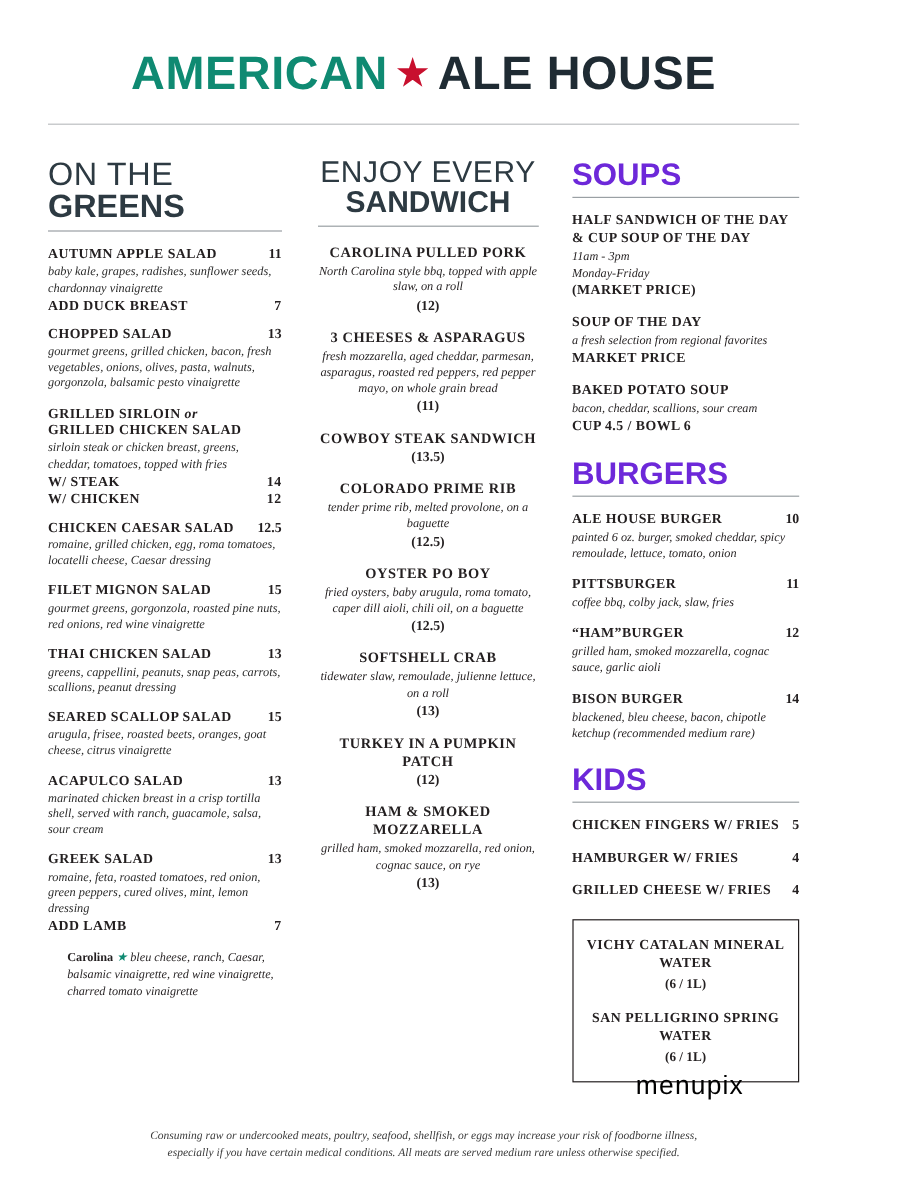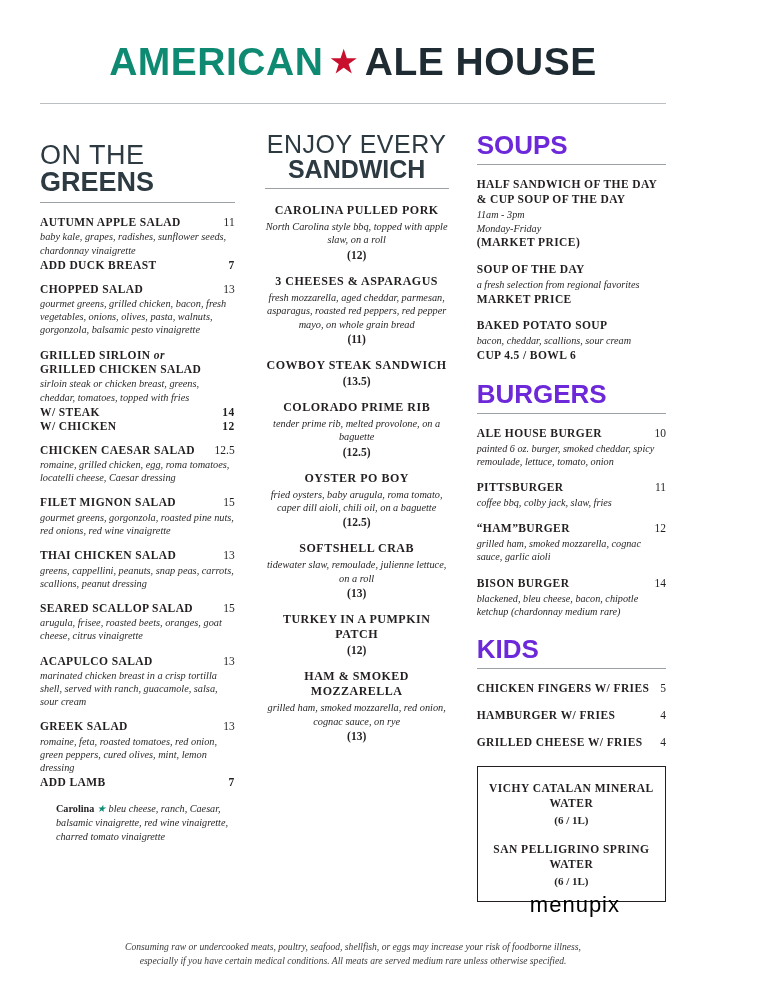--- a/index.html
+++ b/index.html
@@ -56,21 +56,21 @@
   .sec-head {
     font-family: "Liberation Sans", sans-serif;
     font-weight: bold;
     color: #2d3a42;
     line-height: 1.0;
   }
   .sec-head .l1 {
     font-weight: normal;
     letter-spacing: 0.5px;
   }
-  .greens-head { font-size: 27px; margin-bottom: 6px; margin-top: 10px; }
+  .greens-head { font-size: 27px; margin-bottom: 6px; }
   .greens-head .l1 { font-size: 27px; }
   .greens-head .l2 { font-size: 27px; font-weight: bold; }
   .head-rule {
     border: 0;
     border-top: 1px solid #9aa0a4;
     margin: 4px 0 12px 0;
   }
 
   .sandwich-head { text-align: center; font-size: 25px; }
   .sandwich-head .l1 { display: block; font-size: 25px; }
@@ -112,21 +112,21 @@
     color: #231f20;
     line-height: 1.25;
   }
   .item-name .alt {
     font-style: italic;
     font-weight: bold;
     text-transform: lowercase;
   }
   .item-price {
     font-family: "Liberation Serif", serif;
-    font-weight: normal;
+    font-weight: bold;
     font-size: 11.5px;
     padding-left: 8px;
     white-space: nowrap;
   }
   .item-desc {
     font-style: italic;
     font-size: 10.3px;
     line-height: 1.28;
     color: #2b2b2b;
     margin-top: 1px;
@@ -452,21 +452,21 @@
           <span class="r-name">“HAM”BURGER</span>
           <span class="item-price">12</span>
         </div>
         <div class="r-desc">grilled ham, smoked mozzarella, cognac sauce, garlic aioli</div>
       </div>
       <div class="r-item">
         <div class="item-row">
           <span class="r-name">BISON BURGER</span>
           <span class="item-price">14</span>
         </div>
-        <div class="r-desc">blackened, bleu cheese, bacon, chipotle ketchup (chardonnay medium rare)</div>
+        <div class="r-desc">blackened, bleu cheese, bacon, chipotle ketchup (recommended medium rare)</div>
       </div>
 
       <div class="right-head" style="margin-top:18px;">KIDS</div>
       <hr class="right-rule">
 
       <div class="r-item">
         <div class="item-row">
           <span class="r-name">CHICKEN FINGERS W/ FRIES</span>
           <span class="item-price">5</span>
         </div>

